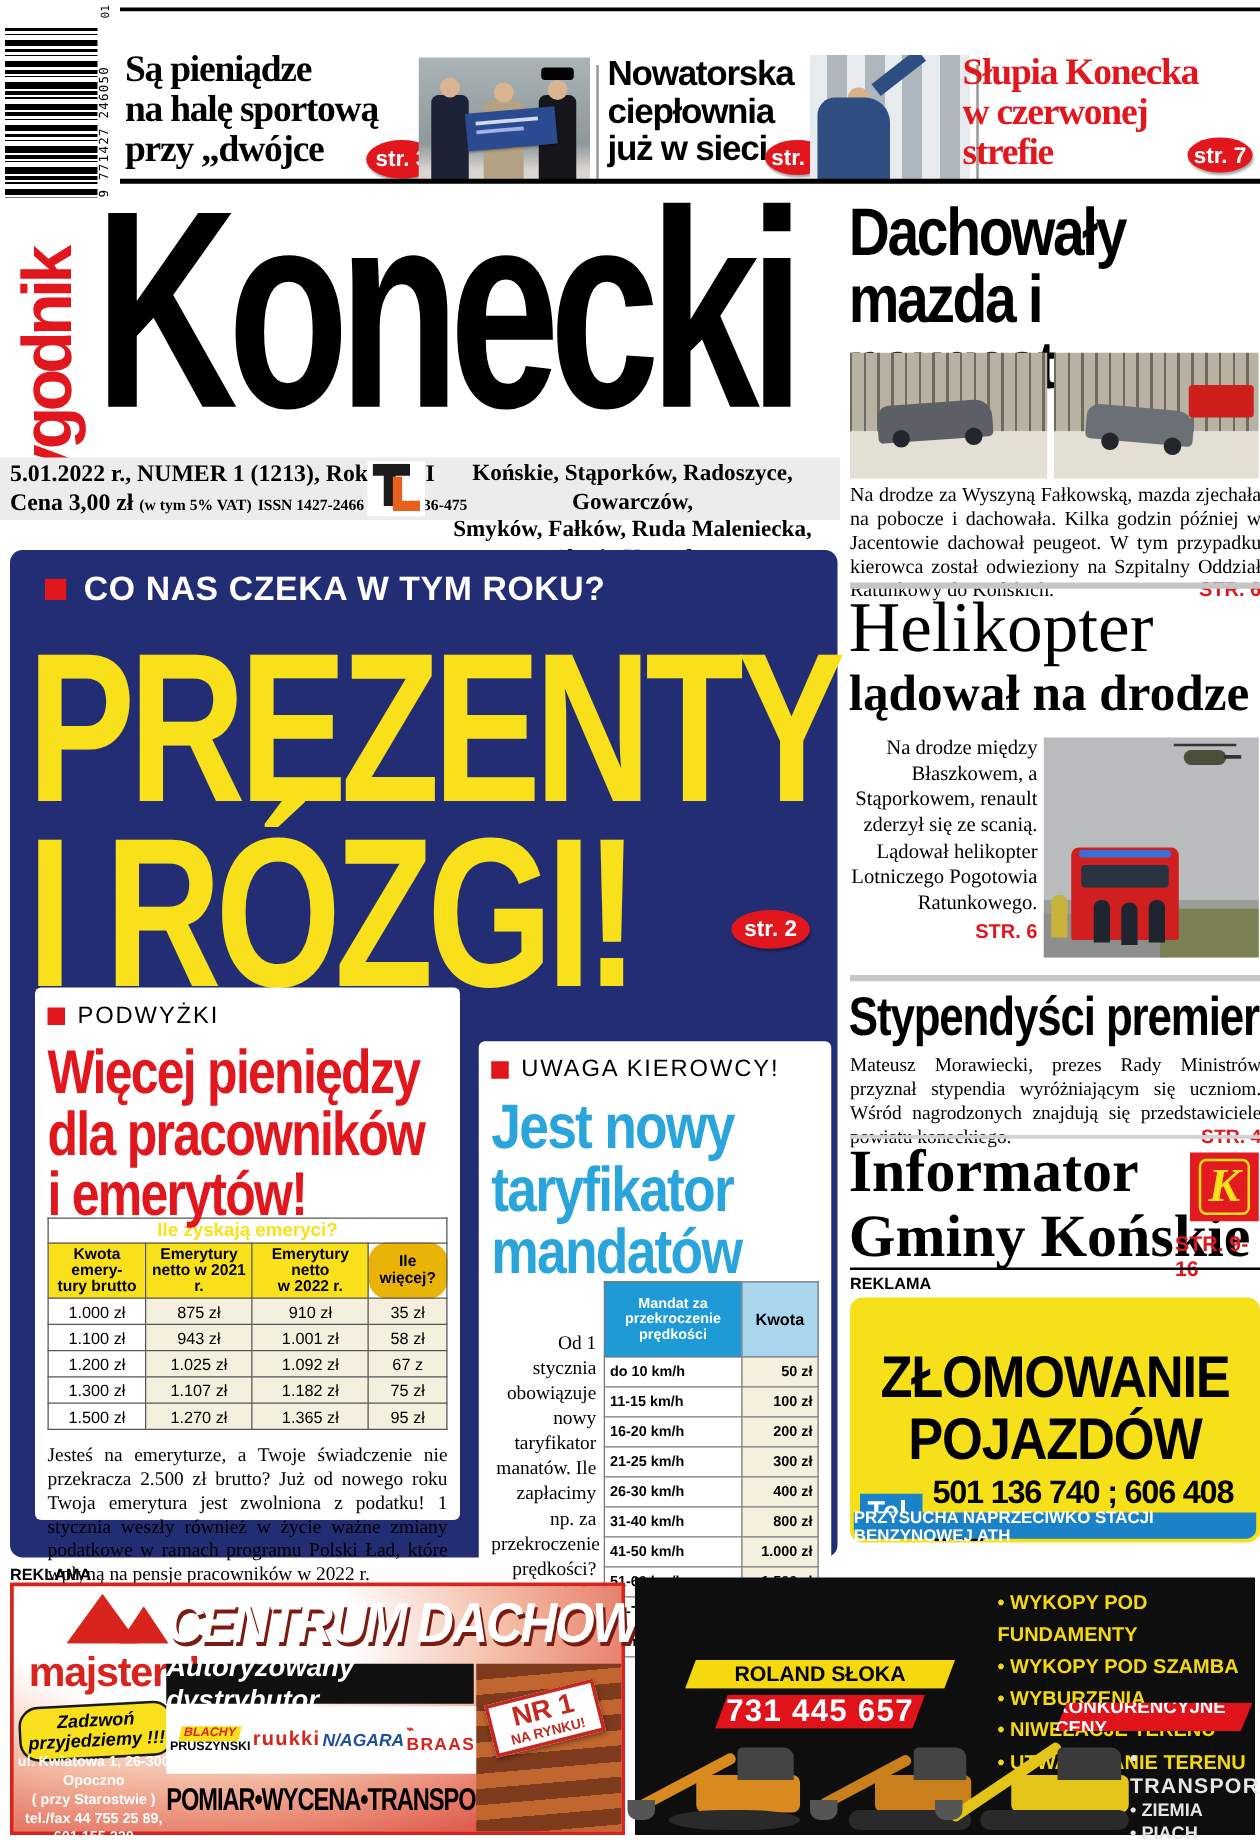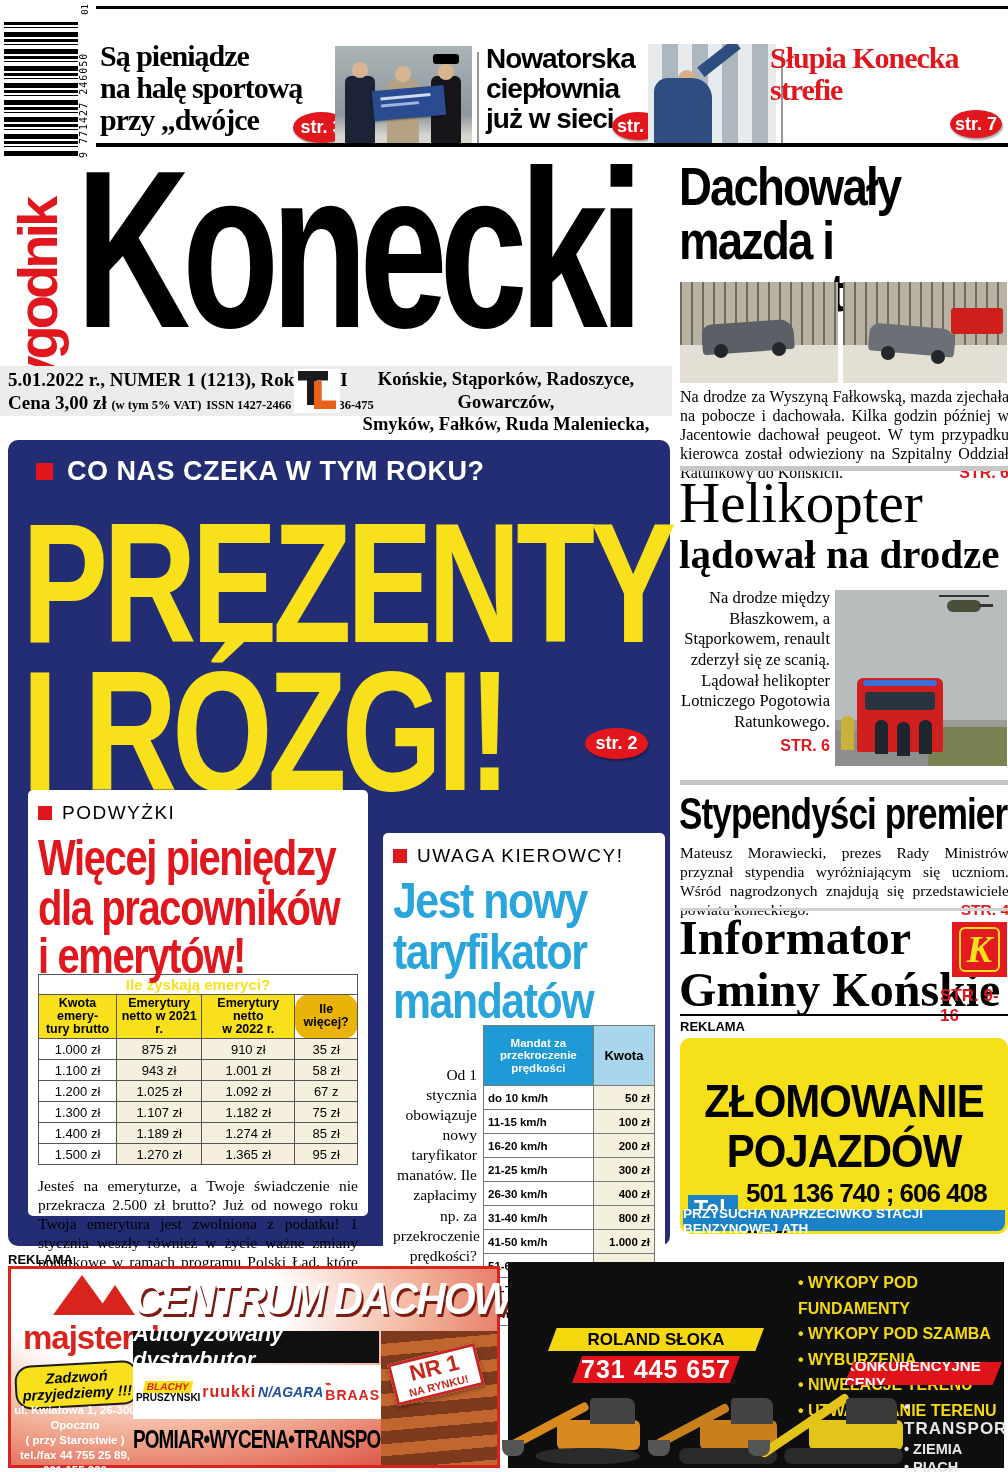--- a/index.html
+++ b/index.html
@@ -275,20 +275,21 @@
   <div class="photo ph-boiler">
     <span class="boiler-arm"></span>
     <span class="boiler-head"></span>
     <span class="boiler-man"></span>
   </div>
 
   <div class="abs vdiv" style="left:781px;top:52px;height:92px;"></div>
 
   <div class="abs teaser3 serif">
     <div>Słupia Konecka</div>
+    <div>w czerwonej</div>
     <div>strefie</div>
   </div>
   <div class="abs oval oval-str7">str. 7</div>
 
   <div class="abs botline"></div>
 
   <div class="abs tygodnik">tygodnik</div>
   <div class="abs konecki">Konecki</div>
 
   <div class="abs datebar">
@@ -447,26 +448,20 @@
               <td>1.092 zł</td>
               <td>67 z</td>
             </tr>
         <tr>
               <td>1.300 zł</td>
               <td>1.107 zł</td>
               <td>1.182 zł</td>
               <td>75 zł</td>
             </tr>
         <tr>
-              <td>1.400 zł</td>
-              <td>1.189 zł</td>
-              <td>1.274 zł</td>
-              <td>85 zł</td>
-            </tr>
-        <tr>
               <td>1.500 zł</td>
               <td>1.270 zł</td>
               <td>1.365 zł</td>
               <td>95 zł</td>
             </tr>
       </tbody>
         </table>
       <div class="wbody">Jesteś na emeryturze, a Twoje świadczenie nie przekracza 2.500 zł brutto? Już od nowego roku Twoja emerytura jest zwolniona z podatku! 1 stycznia weszły również w życie ważne zmiany podatkowe w ramach programu Polski Ład, które wpłyną na pensje pracowników w 2022 r.</div>
     </div>
 

